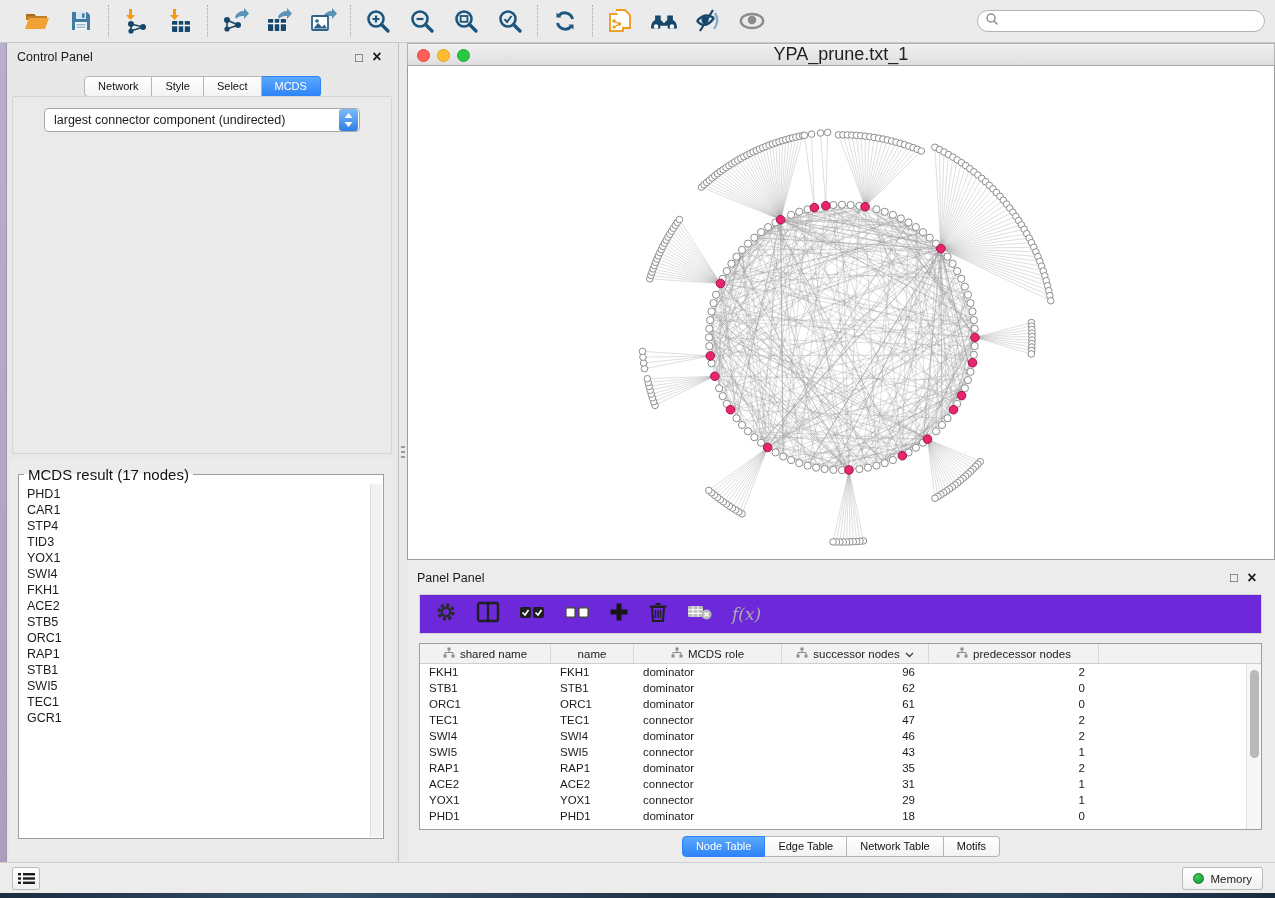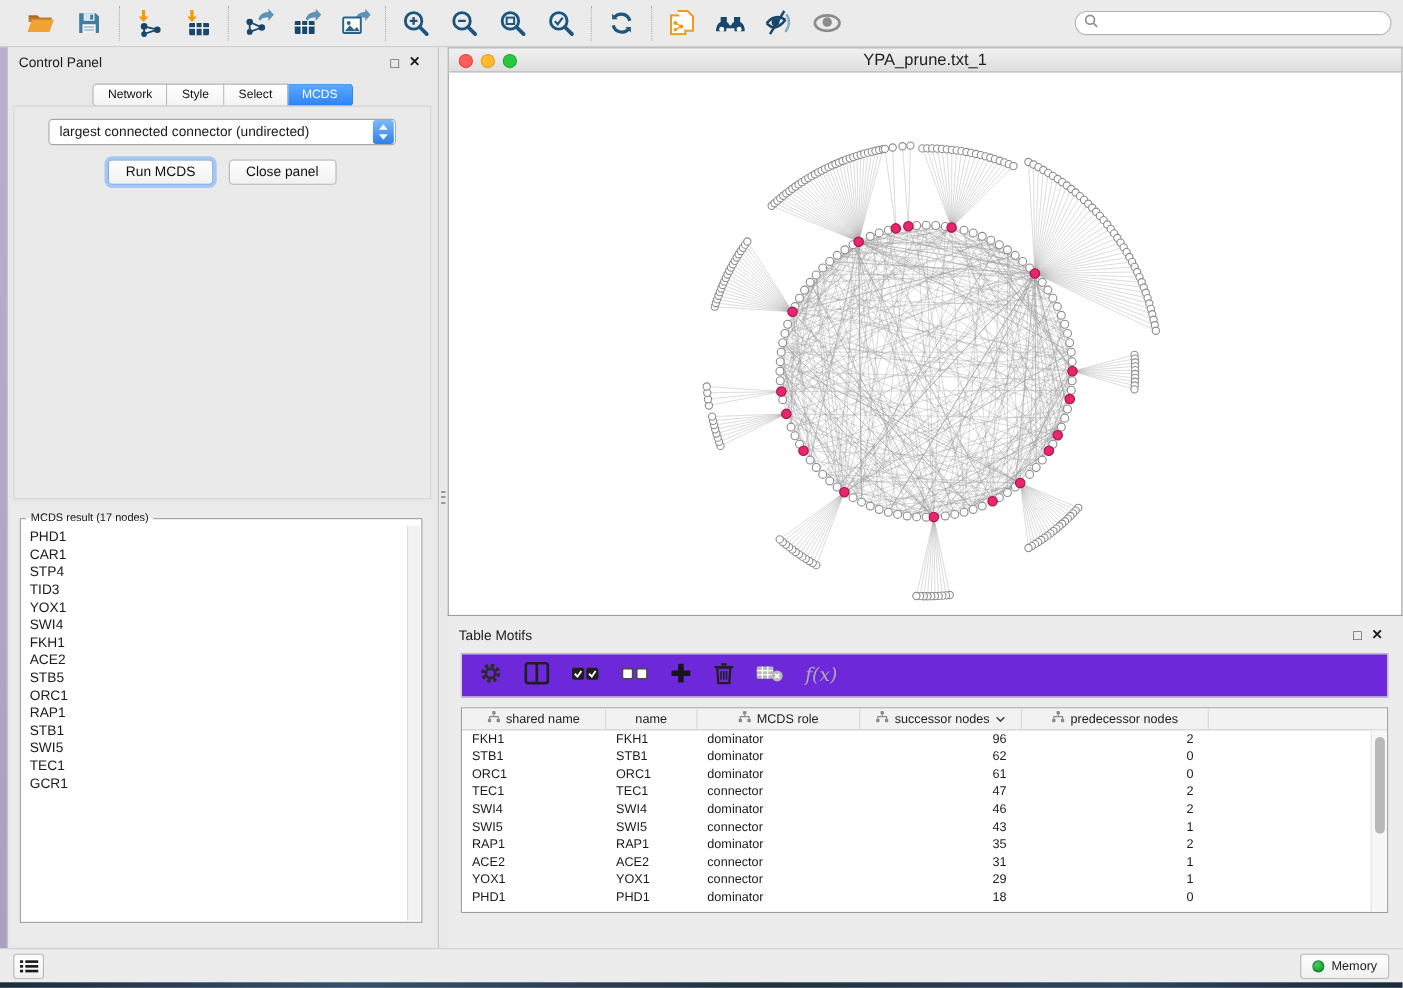--- a/index.html
+++ b/index.html
@@ -46,41 +46,41 @@
   .stepper { width:19px; height:22px; margin:0; border-radius:3px; margin-right:1px;
     background:linear-gradient(#7cbafa,#2e7fe8); display:flex; flex-direction:column;
     align-items:center; justify-content:center; gap:2px; }
   .btn-row { display:flex; justify-content:center; gap:14px; margin-top:13px; }
   .btn { font-size:12.5px; padding:3px 15px 4px; background:linear-gradient(#ffffff,#f1f1f1);
     border:1px solid #b6b6b6; border-radius:4px; color:#111; font-family:"Liberation Sans",sans-serif; }
   .btn.focus { border-color:#77a7e2; box-shadow:0 0 0 3px rgba(110,170,245,.55); }
   .result-area { position:absolute; left:3px; right:4px; top:415px; bottom:3px; background:#ebebeb; }
   fieldset.result { position:absolute; left:8px; right:10px; top:8px; height:373px;
     border:1px solid #9e9e9e; background:#fff; }
-  fieldset.result legend { font-size:10px; margin-left:5px; padding:0 4px; color:#111; }
+  fieldset.result legend { font-size:15px; margin-left:5px; padding:0 4px; color:#111; }
   .result-list { position:absolute; left:1px; right:13px; top:2px; bottom:1px; overflow:hidden;
     font-size:12.5px; line-height:16px; padding:1px 0 0 7px; }
   .result-scroll { position:absolute; right:1px; top:1px; bottom:1px; width:12px;
     background:#f2f2f2; border-left:1px solid #ddd; }
 
   
   .v-split { position:absolute; left:399px; top:43px; width:8px; height:819px; background:#e9e9e9; }
   .v-split .dots { position:absolute; left:2px; top:403px; width:4px; height:14px;
     background:repeating-linear-gradient(#9a9a9a 0 2px, transparent 2px 5px); }
 
   
   .right-pane { position:absolute; left:407px; top:43px; width:868px; height:819px; }
   .net-title { position:relative; height:23px; background:linear-gradient(#f1f1f1,#dedede);
     border:1px solid #b2b2b2; border-bottom-color:#a5a5a5; }
   .lights { position:absolute; left:9px; top:5px; display:flex; gap:7px; }
   .light { width:13px; height:13px; border-radius:50%; }
   .light.r { background:#ff5f57; border:1px solid #e1463e; }
   .light.y { background:#febc2e; border:1px solid #e0a123; }
   .light.g { background:#28c840; border:1px solid #1eaa33; }
-  .net-title .t { text-align:center; font-size:15px; line-height:21px; color:#222; }
+  .net-title .t { text-align:center; font-size:18px; line-height:21px; color:#222; }
   .net-canvas { position:absolute; left:0; top:23px; width:868px; height:494px; background:#fff;
     border:1px solid #9c9c9c; border-top:none; }
   .net-canvas svg { position:absolute; left:0; top:0; width:100%; height:100%; }
   .h-split { position:absolute; left:0; top:517px; width:868px; height:5px; background:#ececec; }
 
   
   .table-panel { position:absolute; left:0; top:522px; width:868px; height:297px; background:#ececec; }
   .tp-head { height:22px; display:flex; align-items:center; padding:3px 14px 0 10px; font-size:12.5px; }
   .tp-head .sp { flex:1; }
   .tp-toolbar { position:absolute; left:12px; right:13px; top:29px; height:40px; background:#6d28d9;
@@ -288,33 +288,29 @@
   <div class="seg-row">
     <div class="seg">
       <div class="tab">Network</div>
       <div class="tab">Style</div>
       <div class="tab">Select</div>
       <div class="tab sel">MCDS</div>
     </div>
   </div>
   <div class="mcds-box">
     <div class="select">
-      <span class="val">largest connected connector (undirected)</span>
+      <span class="val">largest connector component (undirected)</span>
       <span class="stepper">
         <svg width="9" height="6" viewBox="0 0 9 6">
             <path d="M4.5 0 8.5 5h-8z" fill="#fff"></path>
           </svg>
         <svg width="9" height="6" viewBox="0 0 9 6">
             <path d="M4.5 6 .5 1h8z" fill="#fff"></path>
           </svg>
       </span>
-    </div>
-    <div class="btn-row">
-      <button class="btn focus">Run MCDS</button>
-      <button class="btn">Close panel</button>
     </div>
   </div>
   <div class="result-area">
     <fieldset class="result">
       <legend>MCDS result (17 nodes)</legend>
       <div class="result-list">
           <div>PHD1</div>
           <div>CAR1</div>
           <div>STP4</div>
           <div>TID3</div>
@@ -1216,21 +1212,21 @@
           <circle cx="306.81146745691626" cy="310.88543672812403" r="4.3"></circle>
           <circle cx="302.2943468573711" cy="290.51002242768874" r="4.3"></circle>
           <circle cx="312.49845413353404" cy="217.9040264709186" r="4.3"></circle>
         </g>
       </svg>
   </div>
   <div class="h-split"></div>
 
   <div class="table-panel">
     <div class="tp-head">
-      <span>Table Motifs</span>
+      <span>Panel Panel</span>
       <span class="sp"></span>
       <span class="wicon">□</span>
       <span class="wicon x">×</span>
     </div>
     <div class="tp-toolbar">
       <span>
         <svg width="22" height="22" viewBox="0 0 22 22">
             <circle cx="11" cy="11" r="7" fill="none" stroke="#2b2b2b" stroke-width="3.4" stroke-dasharray="3.1 2.4"></circle>
             <circle cx="11" cy="11" r="4.2" fill="none" stroke="#2b2b2b" stroke-width="2.4"></circle>
           </svg>
@@ -1403,20 +1399,28 @@
             <div class="td l" style="width: 83px;">PHD1</div>
             <div class="td l" style="width: 148px;">dominator</div>
             <div class="td r" style="width: 147px;">18</div>
             <div class="td r" style="width: 170px;">0</div>
           </div>
         </div>
       <div class="tscroll">
           <div class="thumb"></div>
         </div>
     </div>
+    <div class="tp-tabs">
+      <div class="seg">
+        <div class="tab sel">Node Table</div>
+        <div class="tab">Edge Table</div>
+        <div class="tab">Network Table</div>
+        <div class="tab">Motifs</div>
+      </div>
+    </div>
   </div>
 </div>
 
 <div class="status-bar">
   <div class="list-btn">
     <svg width="17" height="13" viewBox="0 0 17 13">
         <g fill="#1c1c1c">
           <rect x="0" y="1" width="3" height="2.4"></rect>
           <rect x="5" y="1" width="12" height="2.4"></rect>
           <rect x="0" y="5.3" width="3" height="2.4"></rect>

